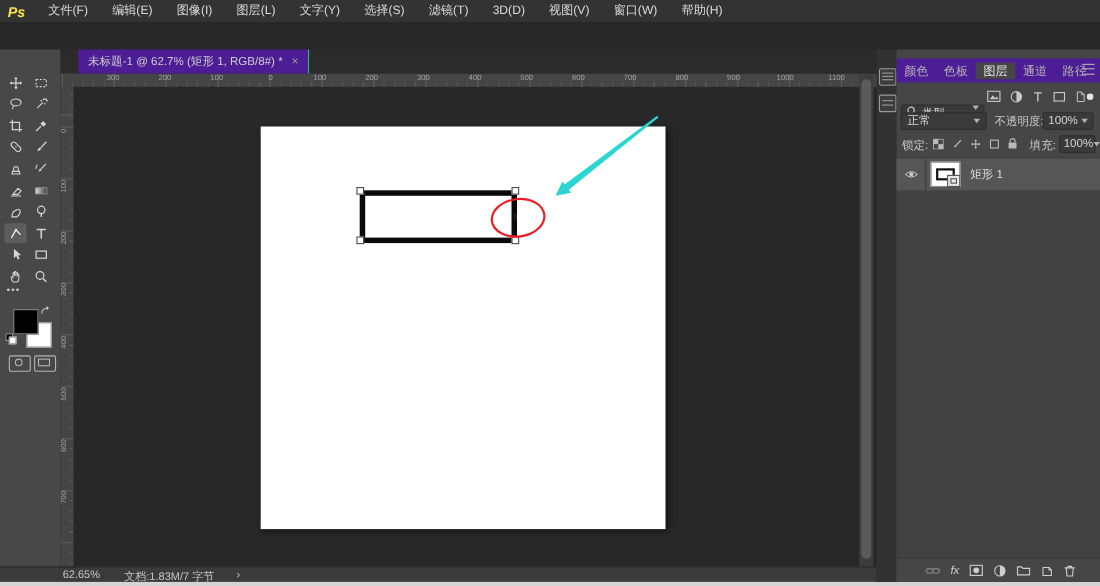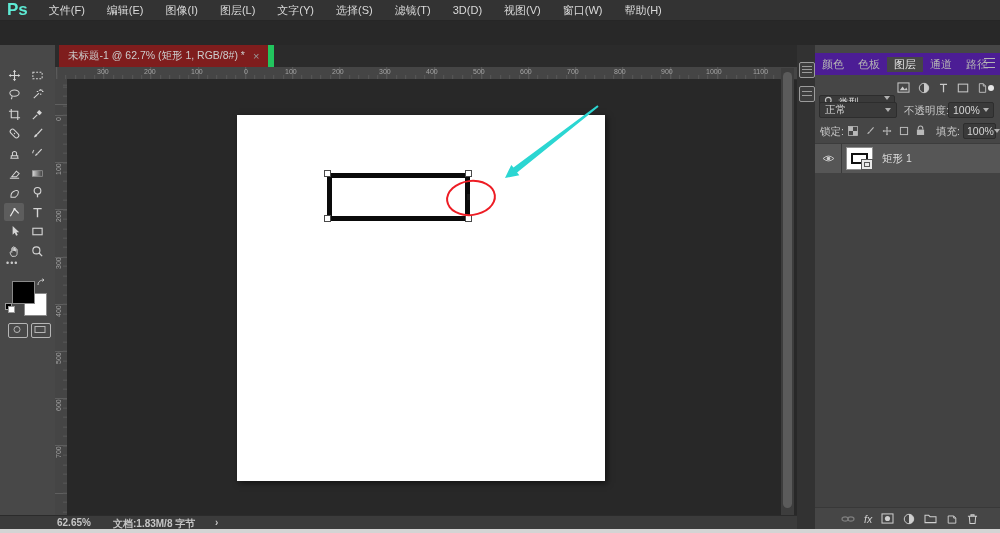--- a/index.html
+++ b/index.html
@@ -2,42 +2,42 @@
 <html><head>
 <meta charset="utf-8">
 <style>
   html,body{margin:0;padding:0;background:#161616;}
   .app{position:relative;width:1000px;height:533px;background:#282828;overflow:hidden;
        font-family:"Liberation Sans",sans-serif;color:#d6d6d6;-webkit-font-smoothing:antialiased;}
   .abs{position:absolute;}
   svg{display:block;}
   
   .menubar{left:0;top:0;width:1000px;height:20px;background:#333333;display:flex;align-items:center;border-bottom:1px solid #262626;}
-  .ps-logo{color:#5eead4;font-weight:bold;font-size:17px;padding:0 10px 0 7px;}
+  .ps-logo{color:#fde047;font-weight:bold;font-size:13px;padding:0 10px 0 7px;font-style:italic;}
   .menu-item{font-size:11px;color:#dadada;padding:0 11px;line-height:20px;white-space:nowrap;}
   
   .optionsbar{left:0;top:20px;width:1000px;height:25px;background:#3c3c3c;border-bottom:1px solid #272727;}
   .toolbox{left:6px;top:3px;width:38px;height:18px;display:flex;align-items:center;gap:4px;padding:0 4px;border:1px solid #2e2e2e;border-radius:2px;background:#404040;}
   .opt-msg{left:434px;top:5px;font-size:11px;color:#c3c3c3;white-space:nowrap;}
   .opt-right{right:12px;top:3px;display:flex;align-items:center;gap:10px;}
   .caret{width:0;height:0;border-left:3px solid transparent;border-right:3px solid transparent;border-top:4px solid #b0b0b0;}
   
   .toolbar{left:0;top:45px;width:55px;height:470px;background:#484848;border-right:1px solid #2a2a2a;}
   .tl{position:absolute;width:20px;height:18px;display:flex;align-items:center;justify-content:center;border-radius:2px;}
   .tl.sel{background:#5d5d5d;}
   .more-dots{position:absolute;left:6px;top:213px;font-size:9px;letter-spacing:1px;color:#c9c9c9;}
   .fg-swatch{position:absolute;left:12px;top:236px;width:21px;height:21px;background:#000;border:1px solid #8a8a8a;z-index:2;}
   .bg-swatch{position:absolute;left:24px;top:248px;width:21px;height:21px;background:#fff;border:1px solid #8a8a8a;z-index:1;}
   .mini-swatch{position:absolute;left:5px;top:258px;width:9px;height:9px;}
   .mini-swatch .b{position:absolute;left:0;top:0;width:5px;height:5px;background:#000;border:1px solid #999;}
   .mini-swatch .w{position:absolute;left:3px;top:3px;width:5px;height:5px;background:#fff;border:1px solid #999;}
   .tb-bottom{position:absolute;width:18px;height:13px;border:1px solid #b5b5b5;border-radius:2px;}
   
   .tabbar{left:55px;top:45px;width:742px;height:22px;background:#2b2b2b;}
-  .doc-tab{position:absolute;left:4px;top:0;height:22px;background:#7f1d1d;display:flex;align-items:center;gap:8px;padding:0 9px;border-right:6px solid #22c55e;}
+  .doc-tab{position:absolute;left:16px;top:0;height:22px;background:#4c1d95;display:flex;align-items:center;gap:8px;padding:0 9px;border-right:1px solid #22c55e;}
   .doc-tab .t{font-size:10.5px;color:#cccccc;white-space:nowrap;}
   .doc-tab .x{font-size:11px;color:#9a9a9a;}
   .ruler-top{left:55px;top:67px;width:742px;height:12px;background:#454545;border-bottom:1px solid #2e2e2e;overflow:hidden;}
   .ruler-top .maj{position:absolute;inset:0;background:repeating-linear-gradient(90deg,#5f5f5f 0 1px,transparent 1px 47.2px);background-position-x:1.2px;}
   .ruler-top .min{position:absolute;left:0;bottom:0;width:100%;height:4px;background:repeating-linear-gradient(90deg,#575757 0 1px,transparent 1px 9.44px);background-position-x:1.2px;}
   .ruler-left{left:55px;top:79px;width:12px;height:436px;background:#454545;border-right:1px solid #2e2e2e;overflow:hidden;}
   .ruler-left .maj{position:absolute;inset:0;background:repeating-linear-gradient(180deg,#5f5f5f 0 1px,transparent 1px 47.2px);background-position-y:36px;}
   .ruler-left .min{position:absolute;right:0;top:0;height:100%;width:4px;background:repeating-linear-gradient(180deg,#575757 0 1px,transparent 1px 9.44px);background-position-y:7.7px;}
   .ruler-corner{left:55px;top:67px;width:12px;height:12px;background:#454545;border-right:1px solid #2e2e2e;border-bottom:1px solid #2e2e2e;}
   .rnum{position:absolute;top:1px;font-size:7px;color:#a3a3a3;transform:translateX(2px);}
@@ -45,21 +45,21 @@
   .viewport{left:67px;top:79px;width:713px;height:436px;background:#282828;overflow:hidden;}
   .canvas{position:absolute;left:170px;top:36px;width:368px;height:366px;background:#ffffff;box-shadow:2px 2px 6px rgba(0,0,0,.55);}
   .shape-rect{position:absolute;left:260px;top:94px;width:143px;height:48px;border:5px solid #0a0a0a;box-sizing:border-box;}
   .anchor{position:absolute;width:5px;height:5px;background:#fff;border:1px solid #4a4a4a;box-sizing:content-box;}
   .anchor-mid{position:absolute;width:3px;height:6px;background:#1a1a1a;}
   .ellipse-ann{position:absolute;left:379px;top:101px;width:46px;height:32px;border:2.5px solid #ed1c24;border-radius:50%;transform:rotate(-7deg);}
   .vscroll{left:781px;top:68px;width:13px;height:447px;background:#3d3d3d;}
   .vscroll .thumb{position:absolute;left:2px;top:4px;width:9px;height:436px;background:#5b5b5b;border-radius:5px;}
   
   .statusbar{left:0;top:515px;width:797px;height:14px;background:#3b3b3b;border-top:1px solid #2b2b2b;font-size:10px;color:#c6c6c6;}
-  .statusbar span{position:absolute;top:1px;white-space:nowrap;font-weight:bold;}
+  .statusbar span{position:absolute;top:1px;white-space:nowrap;}
   .bottom-strip{left:0;top:529px;width:1000px;height:4px;background:#d4d4d4;}
   
   .dockstrip{left:797px;top:45px;width:18px;height:484px;background:#323232;}
   .dock-ic{position:absolute;left:2px;width:14px;height:14px;border:1px solid #9b9b9b;border-radius:2px;background:#3d3d3d;}
   .dock-ic i{position:absolute;left:2px;right:2px;height:1px;background:#9b9b9b;}
   .panelcol{left:815px;top:45px;width:185px;height:484px;background:#464646;}
   .ptabs{position:absolute;left:0;top:8px;width:185px;height:22px;background:#4c1d95;display:flex;align-items:center;}
   .ptab{font-size:11px;color:#b3b3b3;padding:0 7px;display:flex;align-items:center;white-space:nowrap;}
   .ptab.active{background:#464646;color:#e3e3e3;}
   .pmenu{position:absolute;right:5px;top:13px;width:11px;height:8px;border-top:1.5px solid #b5b5b5;border-bottom:1.5px solid #b5b5b5;}
@@ -320,21 +320,21 @@
     <svg class="abs" style="left:0;top:0;" width="713" height="436" viewBox="0 0 713 436">
       <polygon points="530.4,26.2 446.5,88.6 444.3,85.9 438,99 452.3,96.2 450.1,93.4 531.6,27.8" fill="#2bd6d2"></polygon>
     </svg>
   </div>
   <div class="abs vscroll">
       <div class="thumb"></div>
     </div>
 
   <div class="abs statusbar">
     <span style="left:57px;">62.65%</span>
-    <span style="left:113px;">文档:1.83M/8 字节</span>
+    <span style="left:113px;">文档:1.83M/7 字节</span>
     <span style="left:215px;">›</span>
   </div>
   <div class="abs bottom-strip"></div>
 
   <div class="abs dockstrip">
     <div class="dock-ic" style="top:17px;">
         <i style="top:3px;"></i>
         <i style="top:6px;"></i>
         <i style="top:9px;"></i>
       </div>

